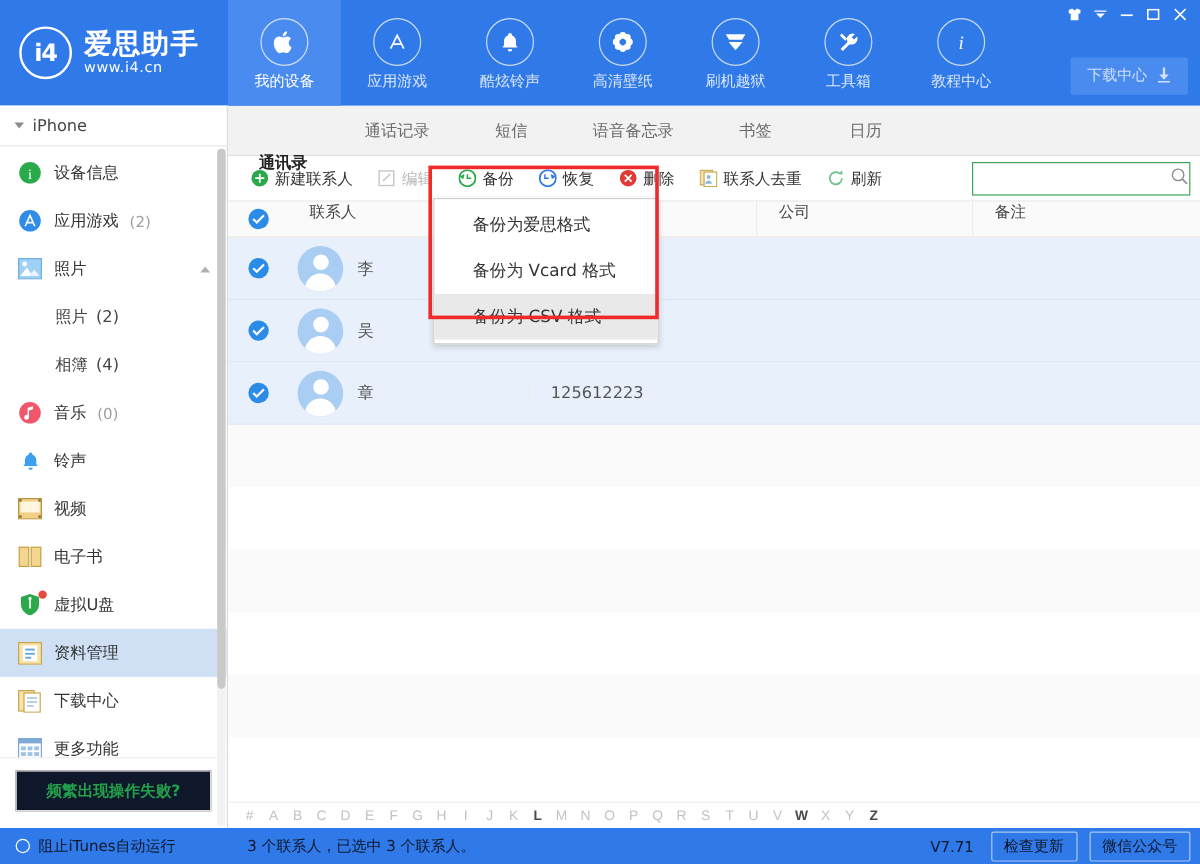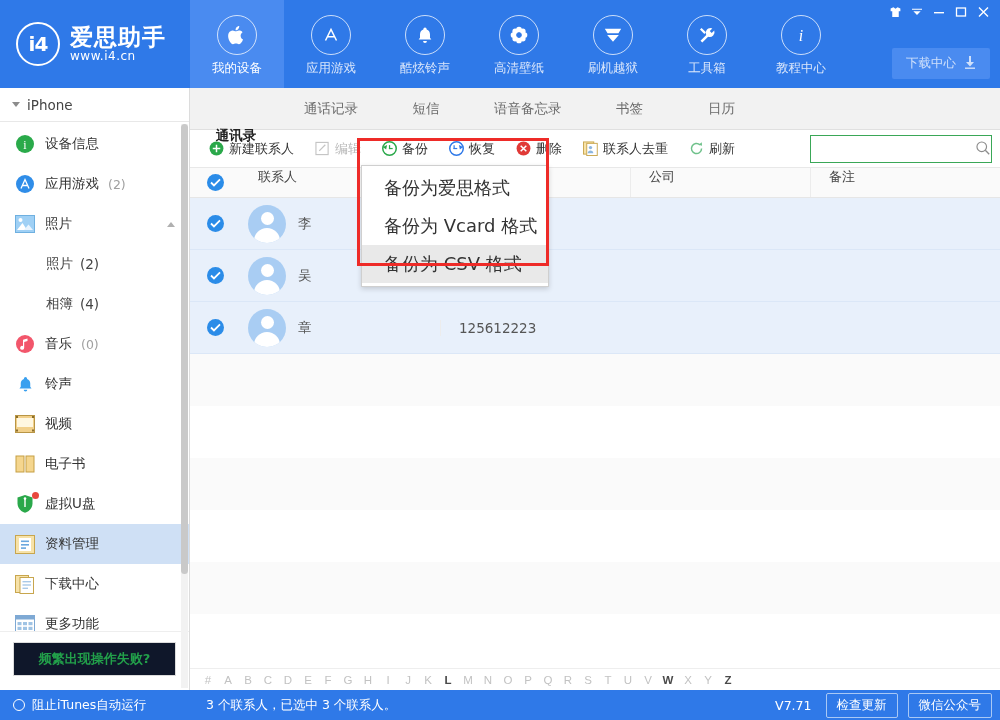--- a/index.html
+++ b/index.html
@@ -153,37 +153,37 @@
   .alpha {
     height: 22px; display: flex; align-items: center; gap: 0px; padding-left: 8px;
     border-top: 1px solid #eee; font-size: 11.5px; color: #c2c2c2; flex-shrink: 0;
     font-family: "Liberation Sans", sans-serif;
   }
   .alpha span { width: 20px; text-align: center; cursor: pointer; }
   .alpha span.on { color: #4a4a4a; font-weight: bold; }
 
   
   .statusbar {
-    height: 30px; background: #2f79e8; color: #ffffff; display: flex; align-items: center;
+    height: 30px; background: #2f79e8; color: #0f172a; display: flex; align-items: center;
     font-size: 12.5px; flex-shrink: 0;
   }
   .sb-left { width: 190px; display: flex; align-items: center; gap: 7px; padding-left: 13px; cursor: pointer; }
   .circle-o { width: 12px; height: 12px; border-radius: 50%; border: 1.5px solid #fff; }
   .sb-right { flex: 1; display: flex; align-items: center; padding: 0 8px 0 16px; gap: 10px; }
   .sb-right .msg { flex: 1; }
   .ver { font-size: 12.5px; margin-right: 4px; }
   .sbtn { border: 1px solid #a8c8f5; padding: 3px 10px; cursor: pointer; font-size: 12.5px; border-radius: 2px; }
 
   
   .menu {
     position: absolute; left: 361px; top: 165px; width: 188px; background: #fff;
     border: 1px solid #cfcfcf; box-shadow: 0 2px 5px rgba(0,0,0,0.16); z-index: 40;
     padding: 3px 0;
   }
-  .menu-item { height: 38px; display: flex; align-items: center; padding-left: 22px; font-size: 18px; color: #333; cursor: pointer; }
+  .menu-item { height: 38px; display: flex; align-items: center; padding-left: 32px; font-size: 14px; color: #333; cursor: pointer; }
   .menu-item.hover { background: #e9e9e9; }
 
   
   .annot {
     position: absolute; border: 3px solid #ee2b28; pointer-events: none; z-index: 50;
     left: 357px; top: 138px; width: 192px; height: 128px;
   }
 </style>
 </head>
 <body>

